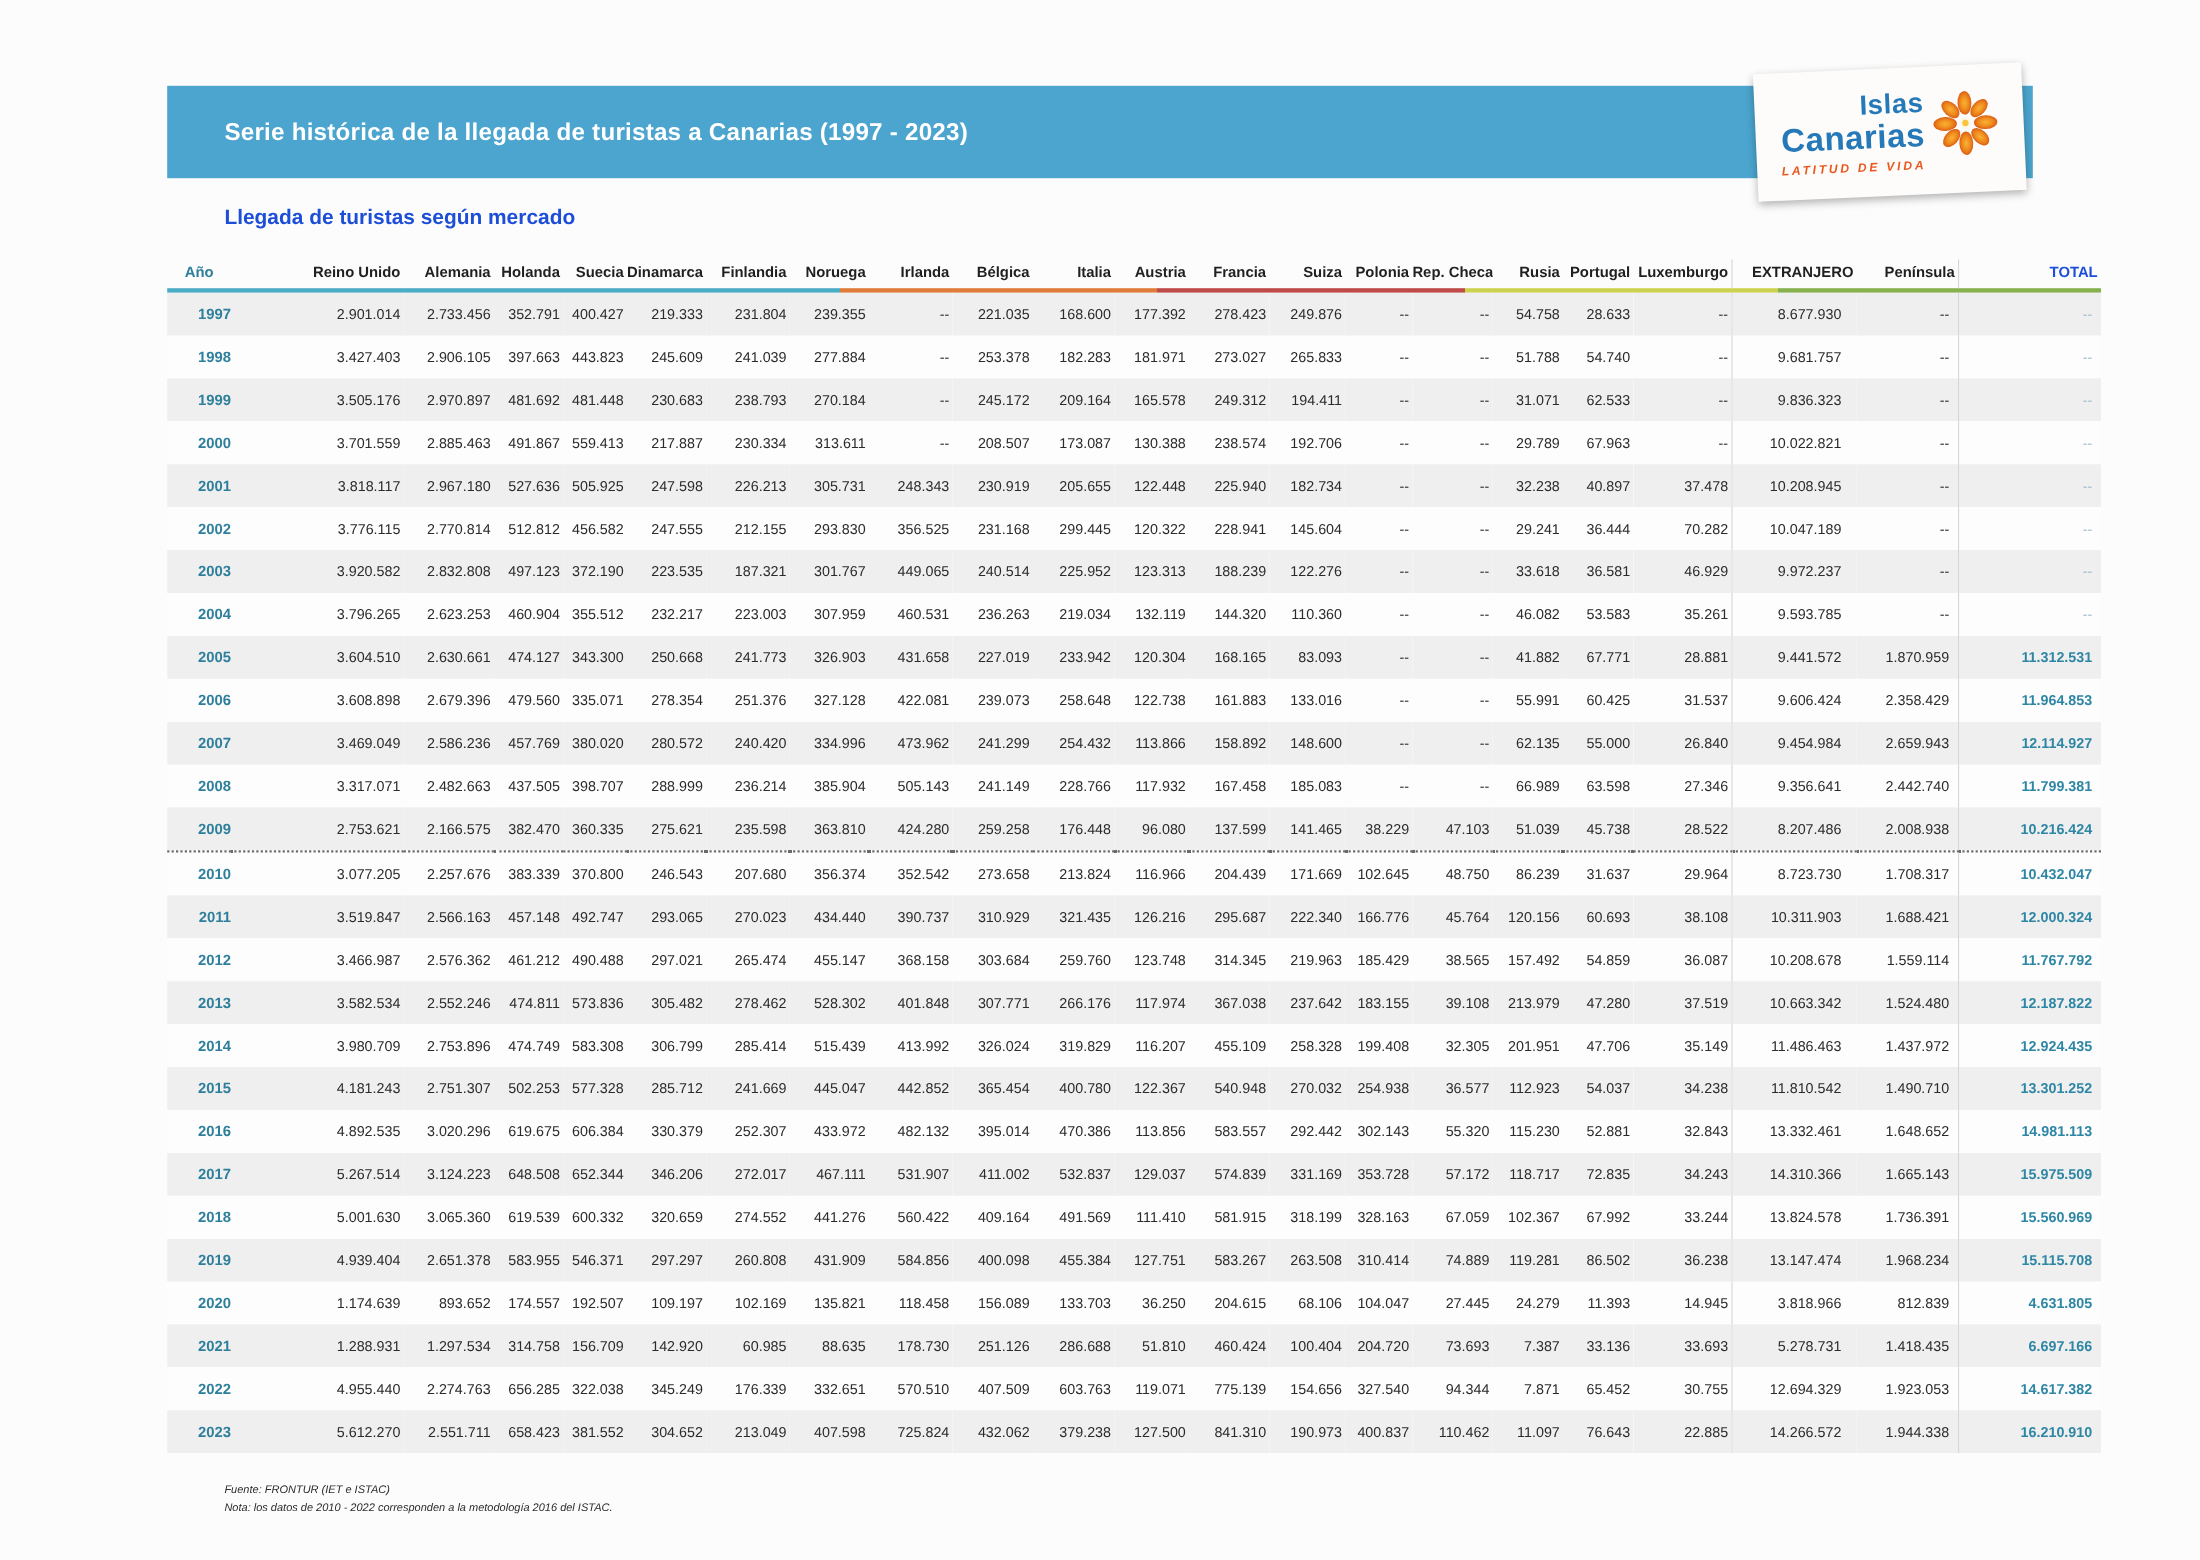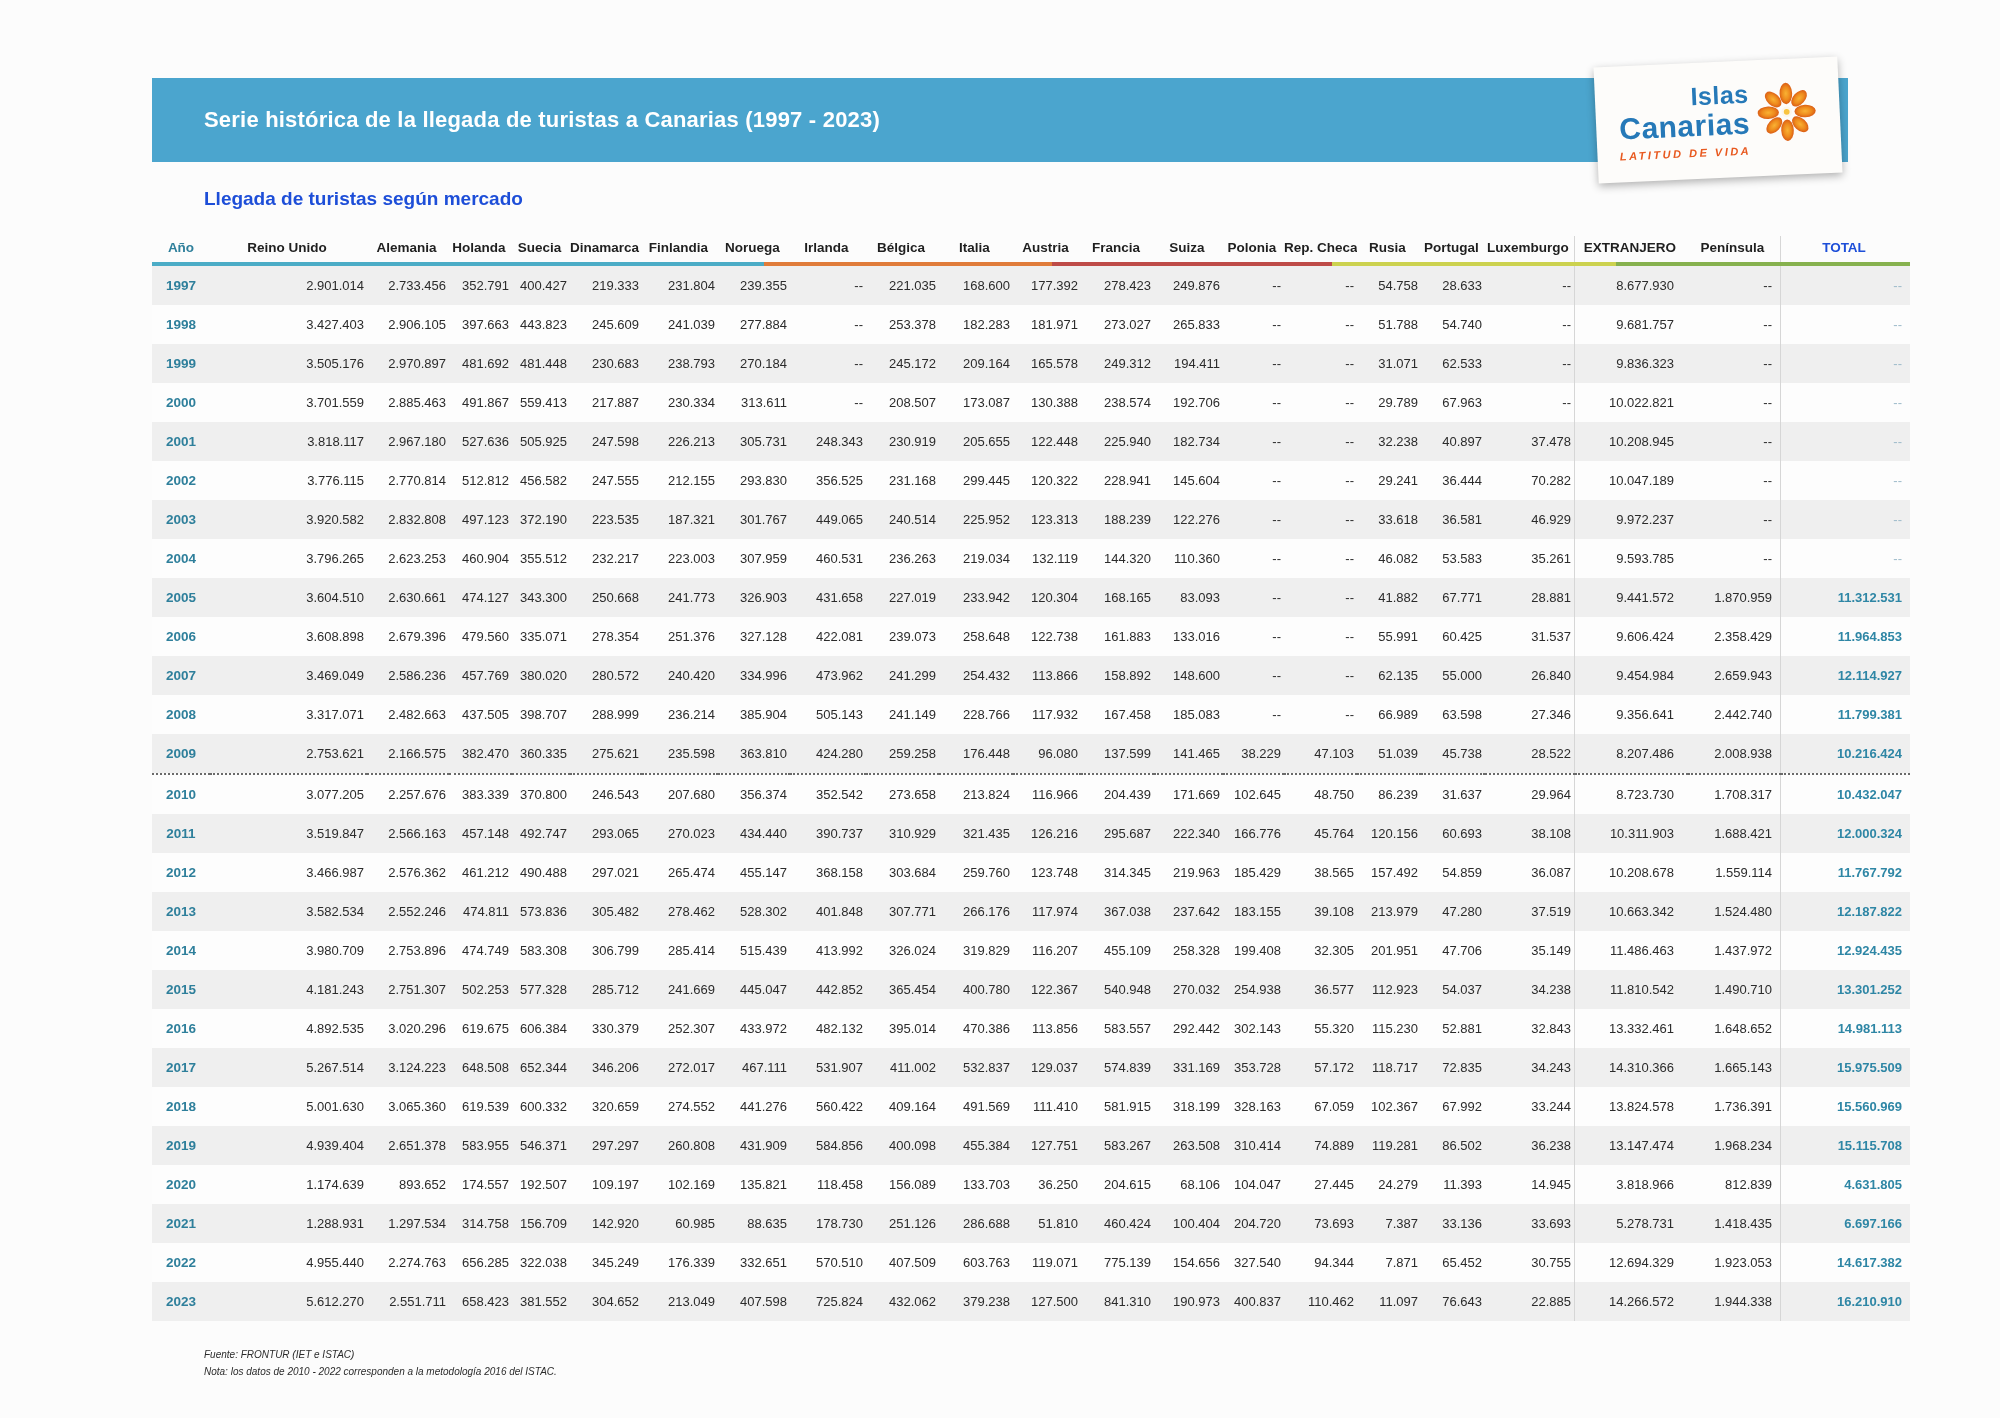--- a/index.html
+++ b/index.html
@@ -43,40 +43,40 @@
     position:absolute;left:204px;top:188px;
     color:#1d4ed8;font-size:19px;font-weight:bold;
   }
 
   
   .table-wrap{position:absolute;left:152px;top:236px;width:1696px;}
   table{border-collapse:collapse;table-layout:fixed;width:1696px;}
   th,td{white-space:nowrap;overflow:hidden;}
   thead th{
     font-size:13.5px;font-weight:bold;color:#1f1f1f;
-    padding:4px 3px 7px 0;vertical-align:bottom;
+    text-align:right;padding:4px 3px 7px 0;vertical-align:bottom;
   }
   thead th.c0{color:#2E7F9B;text-align:center;padding-right:0;}
   thead th.c21{color:#1d4ed8;}
   tr.rule-row td{
     height:4px;padding:0;
     background:linear-gradient(to right,
       #4BACC6 0 34.8%,
       #E07C3A 34.8% 51.2%,
       #BE4B48 51.2% 67.1%,
       #CCD24F 67.1% 83.3%,
       #86B14E 83.3% 100%);
   }
   tbody td{
     font-size:13px;color:#2b2b2b;text-align:right;
     height:39px;padding:0 3px 0 0;
   }
   tbody tr:nth-child(odd){background:#efefef;}
   tbody tr:nth-child(even){background:#fdfdfd;}
-  tbody td.c0{color:#2E7F9B;font-weight:bold;text-align:center;padding-right:0;font-size:13.5px;}
+  tbody td.c0{color:#2E7F9B;font-weight:bold;text-align:right;padding-right:0;font-size:13.5px;}
   th.c19,td.c19{border-left:1px solid #d6d6d6;}
   th.c21,td.c21{border-left:1px solid #d6d6d6;}
   tbody td.c21{color:#2E86A5;font-weight:bold;padding-right:8px;}
   tbody td.c21.dash{color:#9FBCCB;font-weight:normal;}
   tbody td.c19{padding-right:14px;}
   tbody td.c20{padding-right:8px;}
   tr.method-break td{border-top:2px dotted #6a6a6a;}
 
   
   .c0{width:58px}.c1{width:154px}.c2{width:79px}.c3{width:60px}.c4{width:55px}

